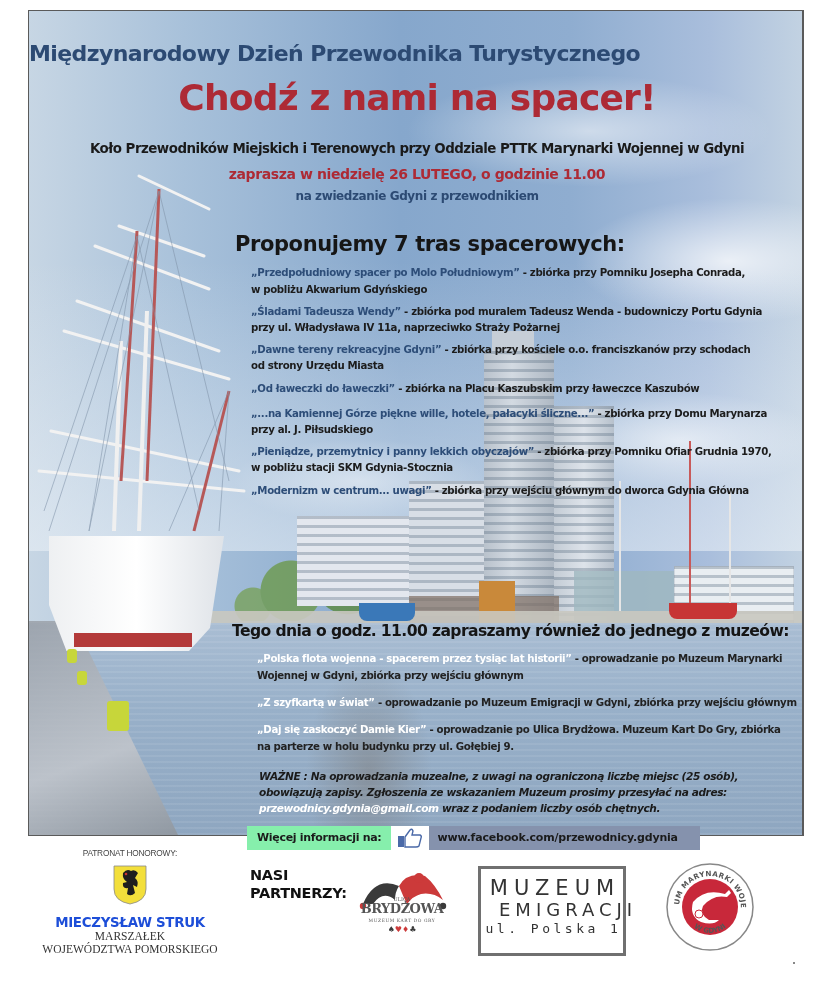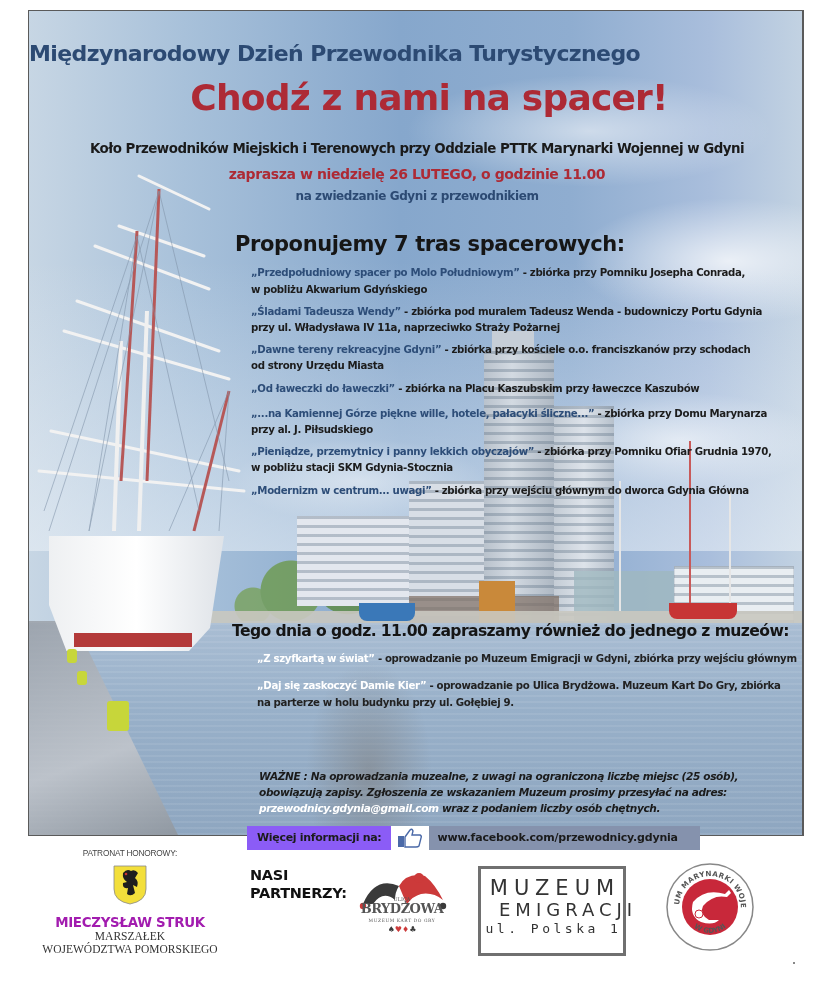--- a/index.html
+++ b/index.html
@@ -59,50 +59,50 @@
   .pier { position:absolute; left:0; top:610px; width:150px; height:216px;
     background:linear-gradient(160deg,#9aa0a8,#c3c6cb 60%,#8e949b);
     clip-path: polygon(0 0, 30% 0, 100% 100%, 0 100%); opacity:0.85; }
   .bollard { position:absolute; width:10px; height:14px; background:#c7d63a; border-radius:3px; }
 
   .rig svg { position:absolute; left:0; top:0; }
 
   
   .txt { position:absolute; font-family:"DejaVu Sans", sans-serif; font-weight:bold; }
   .title1 { left:0; width:776px; top:30px; text-align:left; font-size:22px; color:#2c4a73; letter-spacing:-0.6px; }
-  .title2 { left:0; width:776px; top:66px; text-align:center; font-size:36px; color:#ad2a35; letter-spacing:-0.8px;padding-left:12px; }
+  .title2 { left:0; width:776px; top:66px; text-align:center; font-size:36px; color:#ad2a35; letter-spacing:-0.8px; }
   .org { left:0; width:776px; top:130px; text-align:center; font-size:13.4px; color:#1a1a1a; letter-spacing:-0.5px; }
   .invite { left:0; width:776px; top:155px; text-align:center; font-size:14px; color:#ad2a35; letter-spacing:-0.4px; }
   .visit { left:0; width:776px; top:178px; text-align:center; font-size:12px; color:#2c4a73; letter-spacing:-0.4px; }
 
   .routes-head { left:206px; top:221px; font-size:21px; color:#161616; letter-spacing:-0.4px; }
   .routes { position:absolute; left:222px; top:253px; width:545px; }
   .route { font-family:"DejaVu Sans", sans-serif; font-weight:bold; font-size:10.2px; line-height:17px; color:#1c1c1c; letter-spacing:-0.35px; margin-bottom:6px; }
   .route .name { color:#2d4d78; }
   .route.tight { line-height:16px; }
 
   .museum-head { left:203px; top:611px; font-size:15.6px; color:#151515; letter-spacing:-0.6px; }
   .museums { position:absolute; left:228px; top:639px; width:545px; }
   .museum { font-family:"DejaVu Sans", sans-serif; font-weight:bold; font-size:10.2px; line-height:17px; color:#222; letter-spacing:-0.35px; margin-bottom:10px; }
   .museum .name { color:#ffffff; }
 
   .important { position:absolute; left:230px; top:757px; width:540px; font-family:"DejaVu Sans", sans-serif; font-weight:bold; font-style:italic; font-size:10.6px; line-height:16px; color:#1b1b1b; letter-spacing:-0.4px; }
   .important .email { color:#ffffff; }
 
   
   .infobar { position:absolute; left:247px; top:826px; height:24px; display:flex; align-items:stretch; }
-  .infobar .label { background:#8b5cf6; padding:0 10px; font-family:"DejaVu Sans", sans-serif; font-weight:bold; font-size:11px; line-height:24px; color:#1b1b1b; letter-spacing:-0.3px; }
+  .infobar .label { background:#86efac; padding:0 10px; font-family:"DejaVu Sans", sans-serif; font-weight:bold; font-size:11px; line-height:24px; color:#1b1b1b; letter-spacing:-0.3px; }
   .infobar .like { background:#ffffff; width:38px; display:flex; align-items:center; justify-content:center; }
   .infobar .url { background:#8592ad; padding:0 22px 0 8px; font-family:"DejaVu Sans", sans-serif; font-weight:bold; font-size:11px; line-height:24px; color:#1b1b1b; letter-spacing:-0.2px; min-width:230px; }
 
   
   .patron { position:absolute; left:40px; top:848px; width:180px; text-align:center; }
   .patron .cap { font-family:"Liberation Sans", sans-serif; font-size:8.3px; color:#444; letter-spacing:-0.2px; }
   .patron .crest { margin:7px auto 4px; width:34px; height:40px; }
-  .patron .name { font-family:"DejaVu Sans", sans-serif; font-weight:bold; font-size:13.4px; color:#a21caf; letter-spacing:-0.3px; margin-top:2px; }
+  .patron .name { font-family:"DejaVu Sans", sans-serif; font-weight:bold; font-size:13.4px; color:#1d4ed8; letter-spacing:-0.3px; margin-top:2px; }
   .patron .role { font-family:"Liberation Serif", serif; font-size:11.5px; color:#333; line-height:13px; }
 
   .partners { position:absolute; left:250px; top:866px; font-family:"DejaVu Sans", sans-serif; font-weight:bold; font-size:14.5px; line-height:18px; color:#111; letter-spacing:-0.3px; }
   .logo-bryd { position:absolute; left:355px; top:870px; width:95px; height:75px; }
   .logo-emig { position:absolute; left:478px; top:866px; width:148px; height:90px; border:3px solid #707070; box-sizing:border-box; text-align:center; font-family:"DejaVu Sans", sans-serif; color:#333; }
   .logo-emig .l1 { font-size:21px; letter-spacing:6px; margin-top:7px; line-height:24px; padding-left:6px; }
   .logo-emig .l2 { font-size:18px; letter-spacing:5px; line-height:20px; padding-left:18px; }
   .logo-emig .l3 { font-family:"DejaVu Sans Mono", monospace; font-size:13px; letter-spacing:3.5px; line-height:18px; padding-left:3px; }
   .logo-mmw { position:absolute; left:665px; top:862px; width:90px; height:90px; }
   .dot { position:absolute; left:793px; top:962px; width:2px; height:2px; background:#888; }
@@ -216,20 +216,24 @@
       <span>w pobliżu stacji SKM Gdynia-Stocznia</span>
     </div>
     <div class="route">
       <span class="name">„Modernizm w centrum... uwagi”</span><span> -  zbiórka przy wejściu głównym do dworca Gdynia Główna</span>
     </div>
   </div>
 
   <div class="txt museum-head">Tego dnia o godz. 11.00 zapraszamy również do jednego z muzeów:</div>
   <div class="museums">
     <div class="museum">
+      <span class="name">„Polska flota wojenna - spacerem przez tysiąc lat historii”</span><span> -  oprowadzanie po Muzeum Marynarki</span><br>
+      <span>Wojennej w Gdyni, zbiórka przy wejściu głównym</span>
+    </div>
+    <div class="museum">
       <span class="name">„Z szyfkartą w świat”</span><span> - oprowadzanie po Muzeum Emigracji w Gdyni, zbiórka przy wejściu głównym</span>
     </div>
     <div class="museum">
       <span class="name">„Daj się zaskoczyć Damie Kier”</span><span> - oprowadzanie po Ulica Brydżowa. Muzeum Kart Do Gry, zbiórka</span><br>
       <span>na parterze w holu budynku przy ul. Gołębiej 9.</span>
     </div>
   </div>
 
   <div class="important">
     <span>WAŻNE : Na oprowadzania muzealne, z uwagi na ograniczoną liczbę miejsc (25 osób),</span><br>

